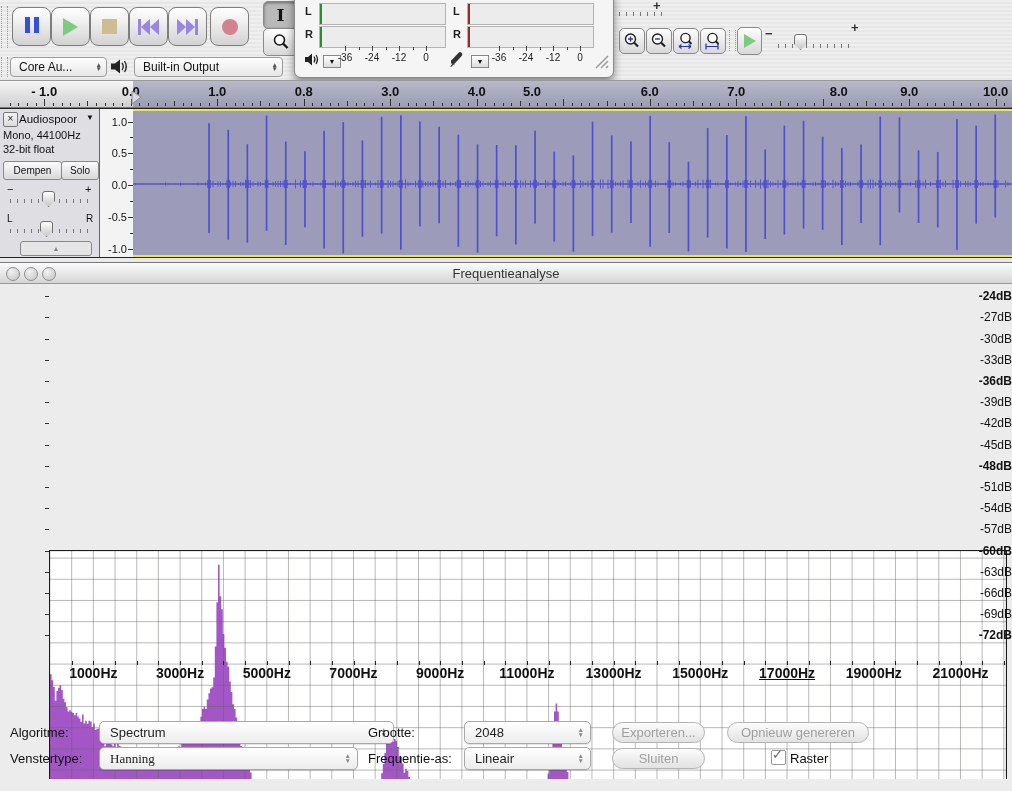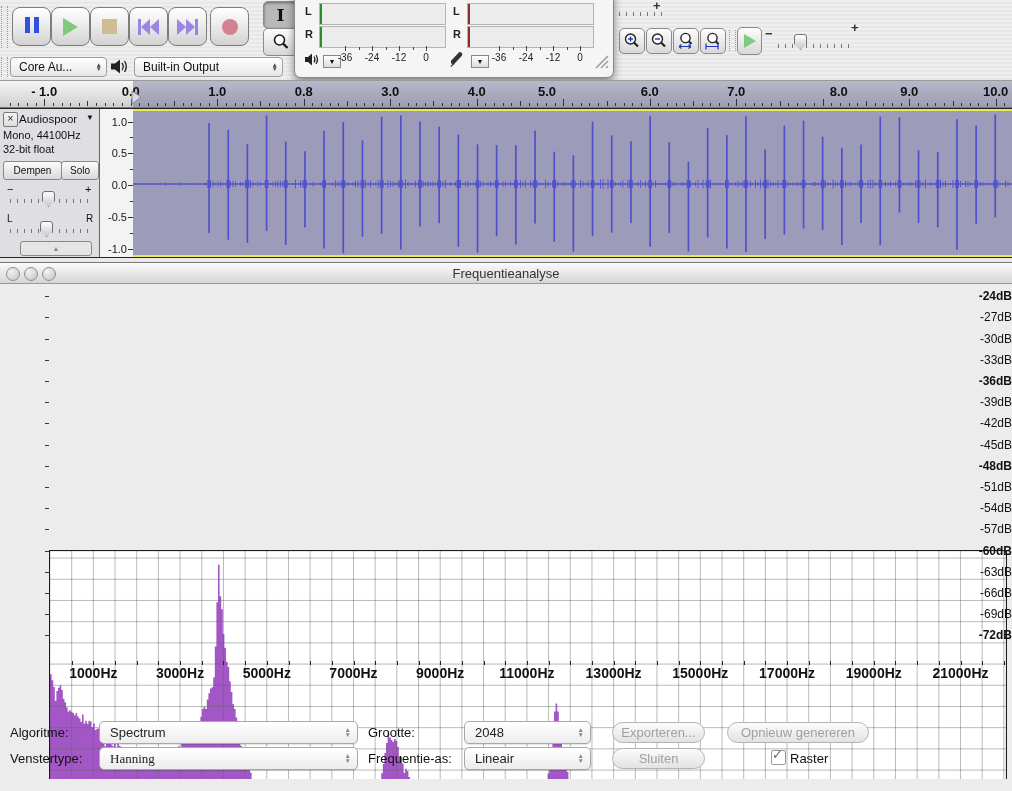--- a/index.html
+++ b/index.html
@@ -262,21 +262,21 @@
 
   <div id="ruler" class="abs">
     <div id="rulersel" class="abs"></div>
     <div id="rulerticks">
         <div class="tl-label" style="left: 44.2px;">- 1.0</div>
         <div class="tl-label" style="left: 130.7px;">0.0</div>
         <div class="tl-label" style="left: 217.2px;">1.0</div>
         <div class="tl-label" style="left: 303.7px;">0.8</div>
         <div class="tl-label" style="left: 390.2px;">3.0</div>
         <div class="tl-label" style="left: 476.7px;">4.0</div>
-        <div class="tl-label" style="left: 547px; text-align: center;">5.0</div>
+        <div class="tl-label" style="left: 532px; text-align: center;">5.0</div>
         <div class="tl-label" style="left: 649.7px;">6.0</div>
         <div class="tl-label" style="left: 736.2px;">7.0</div>
         <div class="tl-label" style="left: 822.7px; margin-left: 16px;">8.0</div>
         <div class="tl-label" style="left: 909.2px;">9.0</div>
         <div class="tl-label" style="left: 995.7px;">10.0</div>
         <div class="tl-tick" style="left: 9.6px; height: 3px;"></div>
         <div class="tl-tick" style="left: 18.2px; height: 3px;"></div>
         <div class="tl-tick" style="left: 26.9px; height: 3px;"></div>
         <div class="tl-tick" style="left: 35.5px; height: 3px;"></div>
         <div class="tl-tick" style="left: 44.2px; height: 7px;"></div>
@@ -1040,21 +1040,21 @@
       </div>
     <div id="xAxis">
         <div class="hz-label" style="left: 48.4px; top: 402px;">1000Hz</div>
         <div class="hz-label" style="left: 135.1px; top: 402px;">3000Hz</div>
         <div class="hz-label" style="left: 221.8px; top: 402px;">5000Hz</div>
         <div class="hz-label" style="left: 308.5px; top: 402px;">7000Hz</div>
         <div class="hz-label" style="left: 395.2px; top: 402px;">9000Hz</div>
         <div class="hz-label" style="left: 481.9px; top: 402px;">11000Hz</div>
         <div class="hz-label" style="left: 568.6px; top: 402px;">13000Hz</div>
         <div class="hz-label" style="left: 655.3px; top: 402px;">15000Hz</div>
-        <div class="hz-label" style="left: 742.1px; top: 402px;">17000Hz</div>
+        <div class="hz-label" style="left: 742.1px; top: 402px; text-decoration: underline;">17000Hz</div>
         <div class="hz-label" style="left: 828.8px; top: 402px;">19000Hz</div>
         <div class="hz-label" style="left: 915.5px; top: 402px;">21000Hz</div>
         <div class="hz-tick" style="left: 71.7px; top: 398px;"></div>
         <div class="hz-tick" style="left: 93.4px; top: 398px;"></div>
         <div class="hz-tick" style="left: 115px; top: 398px;"></div>
         <div class="hz-tick" style="left: 136.7px; top: 398px;"></div>
         <div class="hz-tick" style="left: 158.4px; top: 398px;"></div>
         <div class="hz-tick" style="left: 180.1px; top: 398px;"></div>
         <div class="hz-tick" style="left: 201.7px; top: 398px;"></div>
         <div class="hz-tick" style="left: 223.4px; top: 398px;"></div>
@@ -1090,21 +1090,21 @@
         <div class="hz-tick" style="left: 873.8px; top: 398px;"></div>
         <div class="hz-tick" style="left: 895.4px; top: 398px;"></div>
         <div class="hz-tick" style="left: 917.1px; top: 398px;"></div>
         <div class="hz-tick" style="left: 938.8px; top: 398px;"></div>
         <div class="hz-tick" style="left: 960.5px; top: 398px;"></div>
         <div class="hz-tick" style="left: 982.2px; top: 398px;"></div>
         <div class="hz-tick" style="left: 1003.8px; top: 398px;"></div>
       </div>
 
     <span class="ctl-label" style="left:10px;top:462px;">Algoritme:</span>
-    <div class="macselect" style="left:99px;top:458px;width:259px;">
+    <div class="macselect" style="left:99px;top:458px;width:295px;">
       <span class="lbl">Spectrum</span>
       <span class="updn">
           <span>▲</span>
           <span>▼</span>
         </span>
     </div>
     <span class="ctl-label" style="left:368px;top:462px;">Grootte:</span>
     <div class="macselect" style="left:464px;top:458px;width:127px;">
       <span class="lbl">2048</span>
       <span class="updn">

